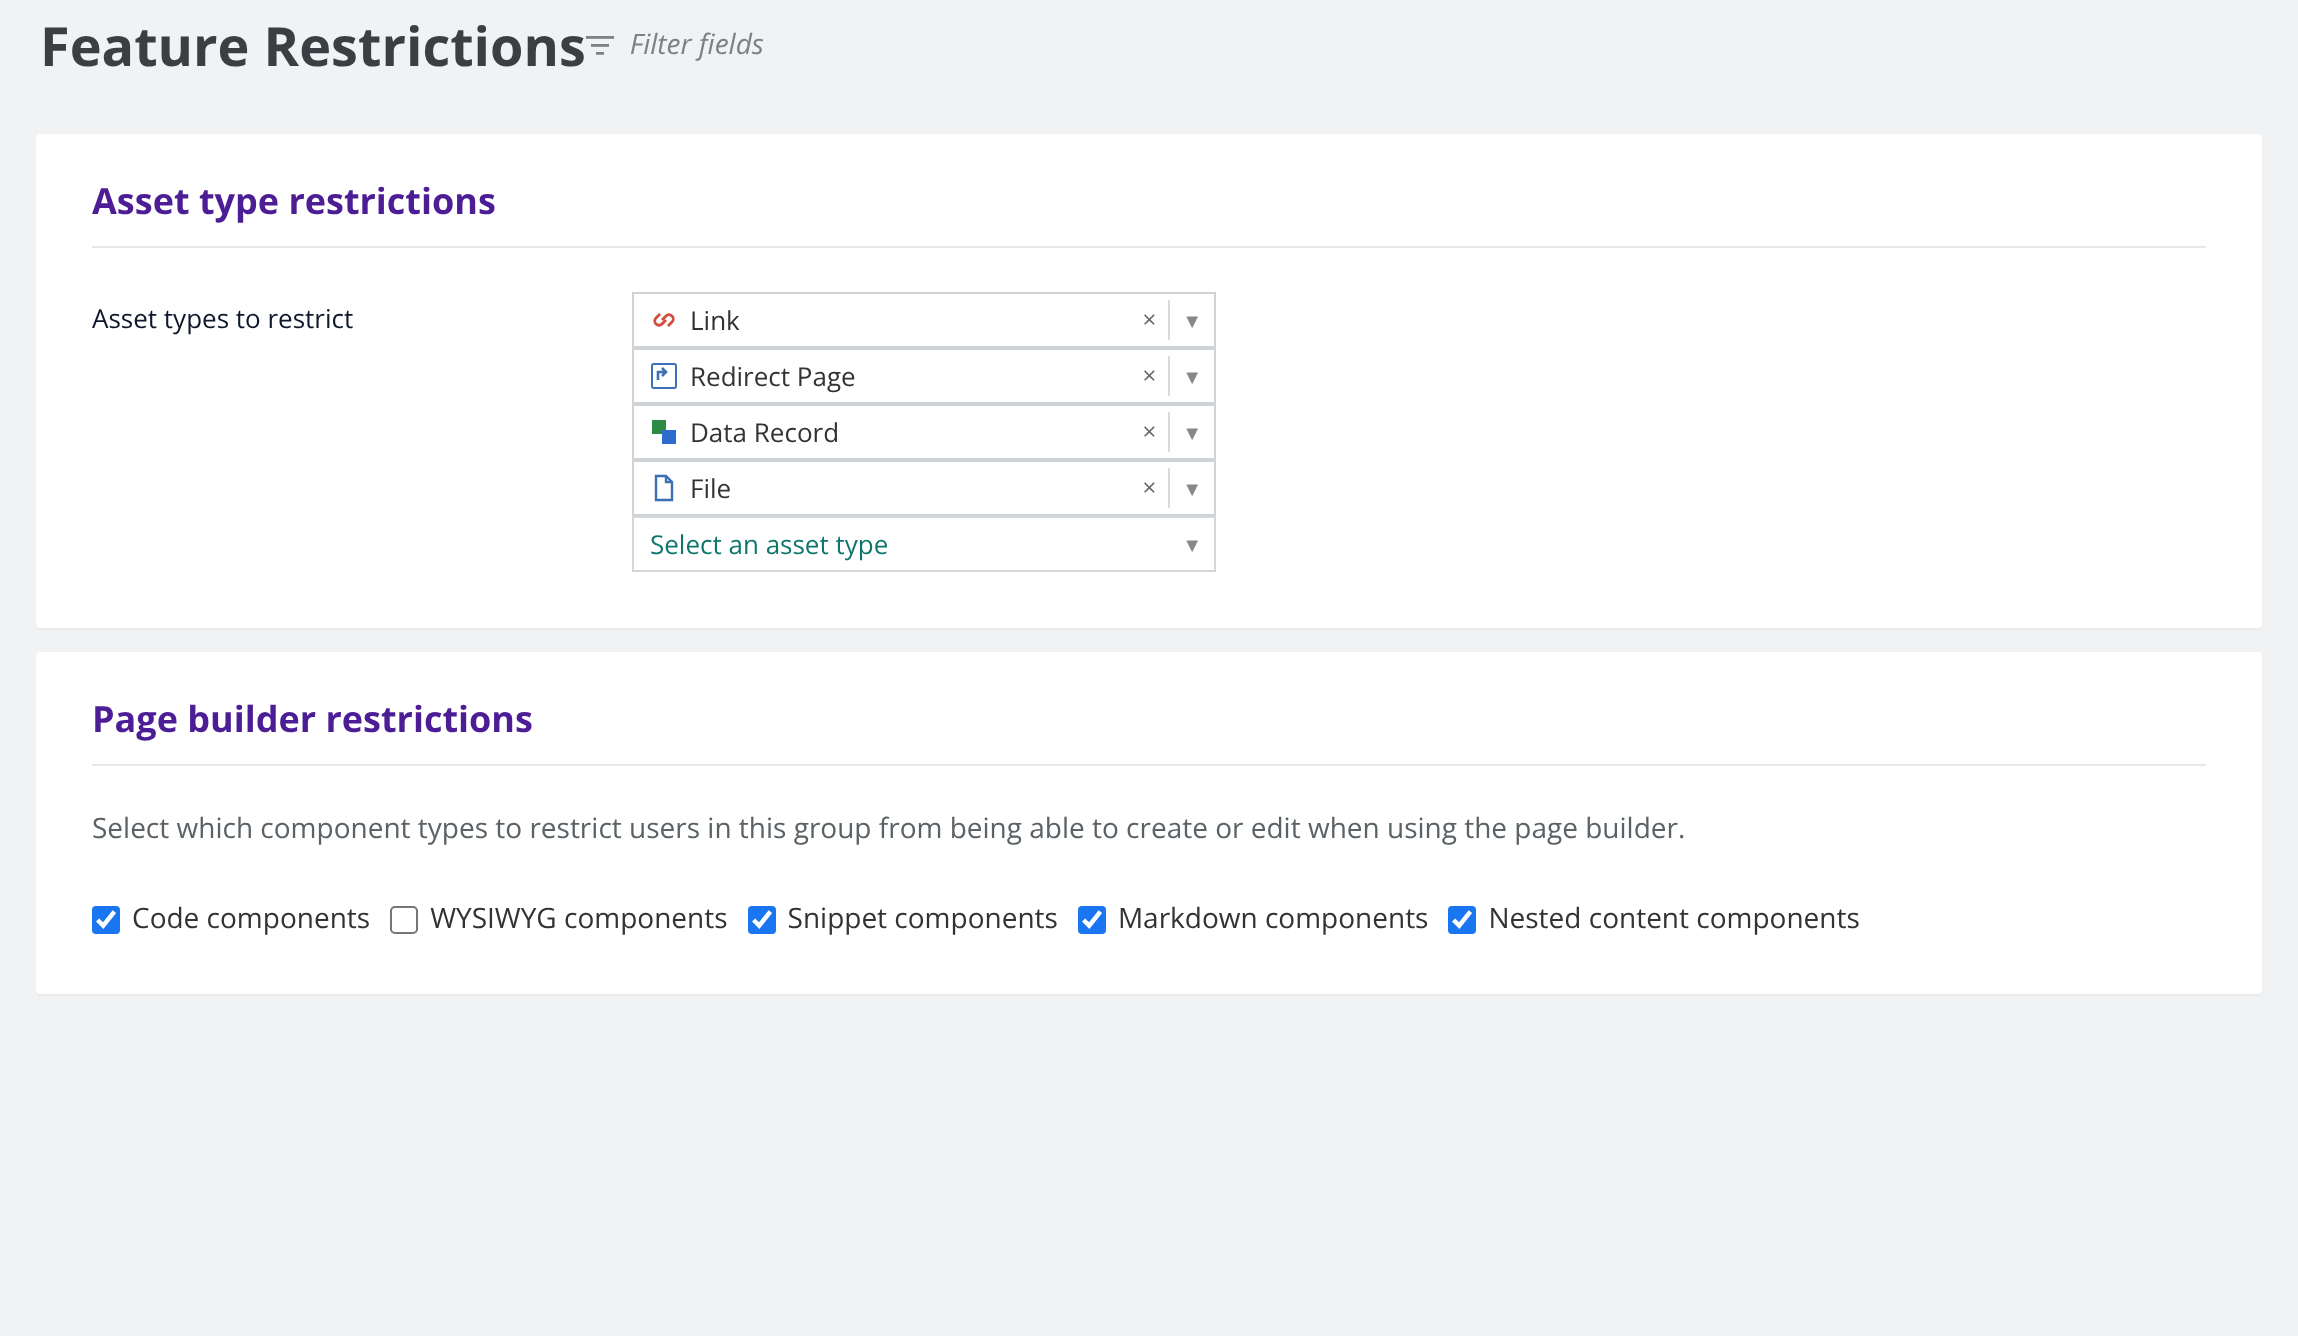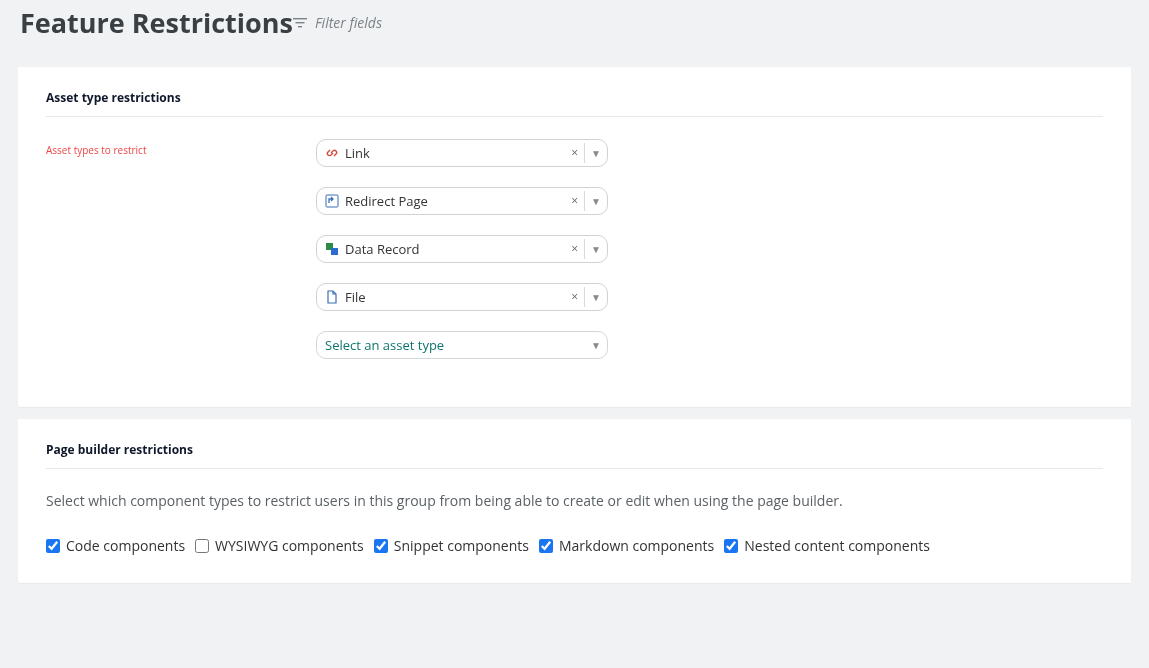--- a/index.html
+++ b/index.html
@@ -34,53 +34,53 @@
   }
   .card {
     background: #fff;
     margin: 12px 18px;
     padding: 18px 28px 28px 28px;
     border-radius: 2px;
     box-shadow: 0 1px 1px rgba(0,0,0,0.04);
   }
   .card h2 {
     margin: 4px 0 10px 0;
-    font-size: 12px;
+    font-size: 18px;
     font-weight: 700;
-    color: #0f172a;
+    color: #4c1d95;
   }
   .card hr {
     border: none;
     border-top: 1px solid #e6e8ea;
     margin: 0 0 22px 0;
   }
   .help-text {
     color: #5b6266;
     margin: 0 0 26px 0;
   }
   .field-row {
     display: flex;
     align-items: flex-start;
     gap: 40px;
   }
   .field-label {
     width: 230px;
-    font-size: 10px;
-    color: #ef4444;
+    font-size: 13px;
+    color: #0f172a;
     padding-top: 4px;
   }
   .selects-col {
     width: 292px;
   }
   .asset-select {
     border: 1px solid #cfd3d6;
     background: #fff;
-    border-radius: 10px;
+    border-radius: 0;
     height: 28px;
-    margin-bottom: 20px;
+    margin-bottom: 0;
     display: flex;
     align-items: center;
     justify-content: space-between;
     padding: 0 6px 0 8px;
     position: relative;
   }
   .asset-select .left {
     display: flex;
     align-items: center;
     gap: 6px;

